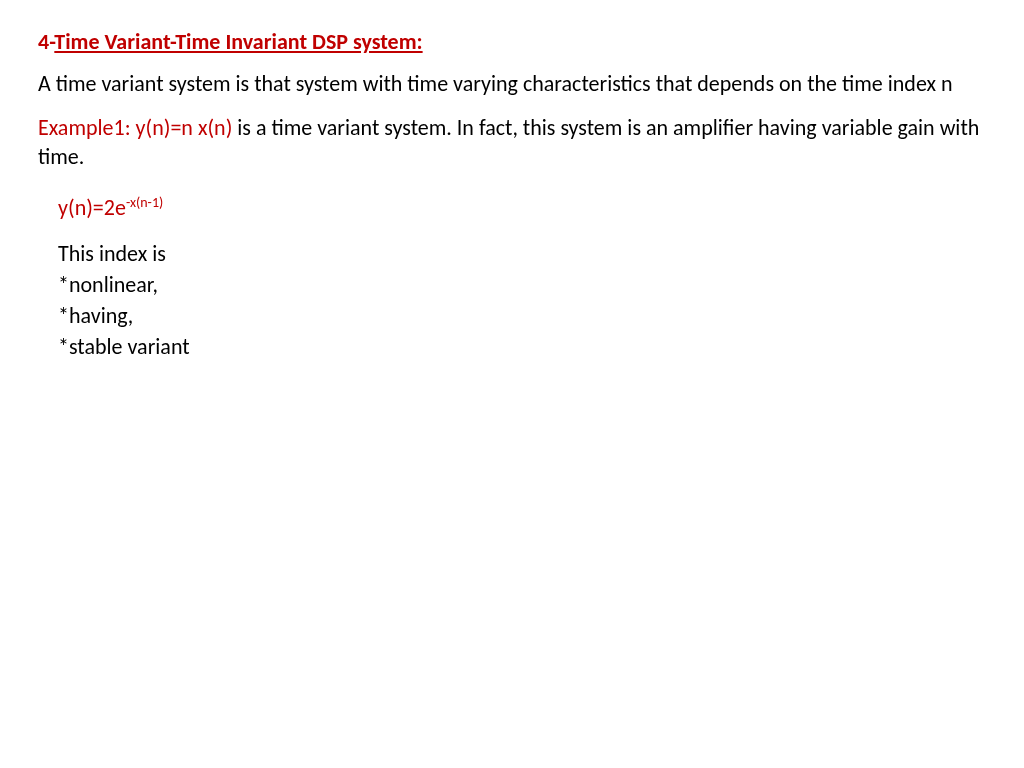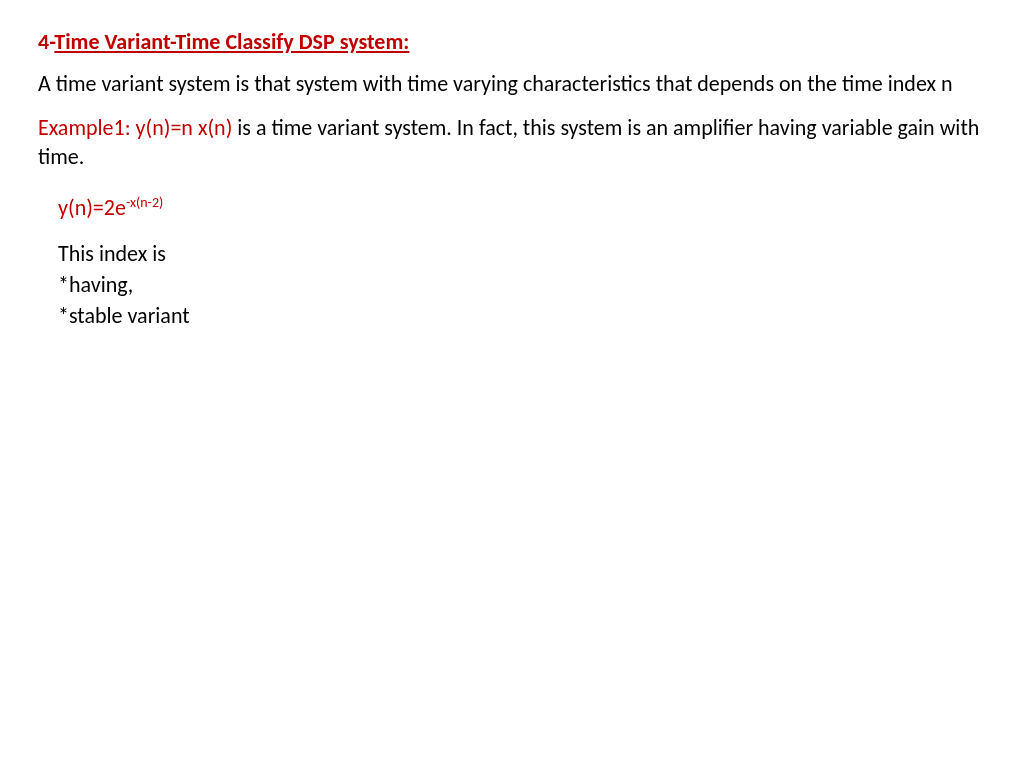--- a/index.html
+++ b/index.html
@@ -63,33 +63,34 @@
     line-height: 1.4;
     margin-left: 20px;
   }
 </style>
 </head>
 <body>
 
 <div class="slide">
 
   <div class="heading">
-    <span class="num">4-</span><span class="title">Time Variant-Time Classify DSP system:</span>
+    <span class="num">4-</span><span class="title">Time Variant-Time Invariant DSP system:</span>
   </div>
 
   <div class="para">A time variant system is that system with time varying characteristics that depends on the time index n</div>
 
   <div class="example-block">
     <span class="red">Example1:  y(n)=n x(n) </span><span>is a time variant system. In fact, this system is an amplifier having variable gain with time.</span>
   </div>
 
 
   <div class="formula">
-    <span>y(n)=2e</span><sup>-x(n-2)</sup>
+    <span>y(n)=2e</span><sup>-x(n-1)</sup>
   </div>
 
   <div class="answer">
     <div>This index is</div>
+    <div>*nonlinear,</div>
     <div>*having,</div>
     <div>*stable variant</div>
   </div>
 
 </div>
 
 </body></html>

